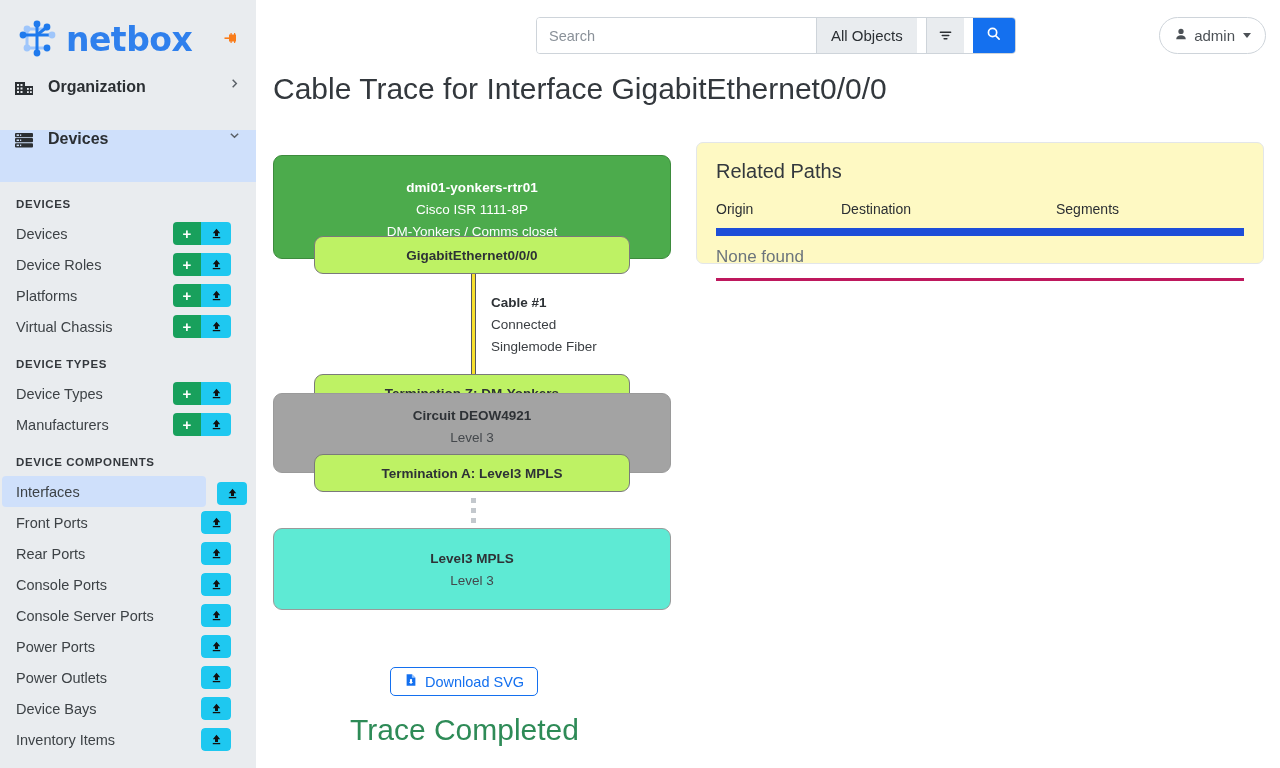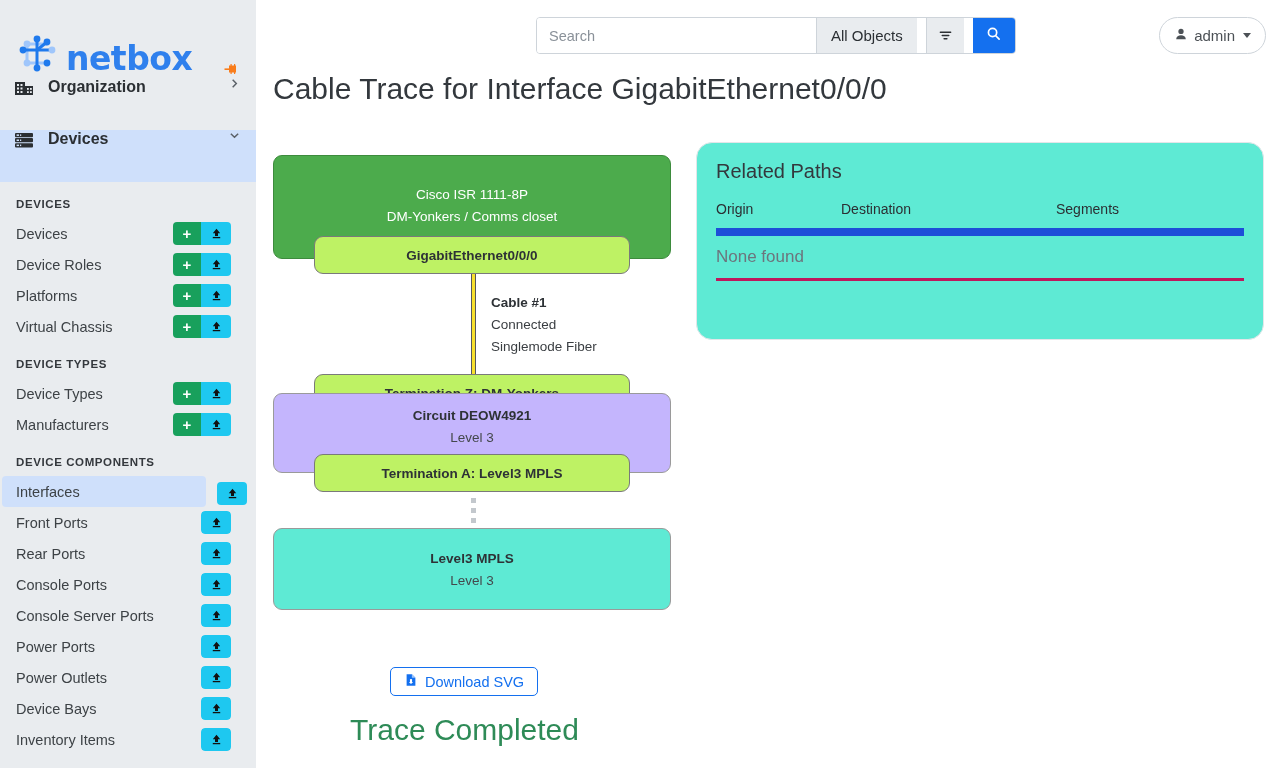--- a/index.html
+++ b/index.html
@@ -14,21 +14,21 @@
 
   
   #sidebar {
     position: absolute; left: 0; top: 0;
     width: 256px; height: 768px;
     background: #e9ecef;
     overflow: hidden;
   }
   .brand {
     height: 78px;
-    display: flex; align-items: flex-end;
+    display: flex; align-items: center;
     padding: 0 16px 0 14px;
   }
   .brand-logo { width: 48px; height: 48px; flex: 0 0 48px; }
   .brand-word {
     font-size: 33px; font-weight: bold; color: #2f80ed;
     letter-spacing: -0.5px; margin-left: 4px;
     font-family: "DejaVu Sans", sans-serif;
   }
   .brand-pin { margin-left: auto; width: 16px; height: 16px; }
 
@@ -151,21 +151,21 @@
   .nd-sub { font-size: 13.5px; margin-top: 7px; }
 
   .node-term {
     width: 316px; height: 38px;
     background: #bef264; border-color: #7a7a7a;
     display: flex; align-items: center; justify-content: center;
     font-size: 13.5px; font-weight: bold; color: #2e3236;
   }
   .node-circuit {
     width: 398px; height: 80px;
-    background: #c4b5fd; border-color: #9a9a9a;
+    background: #a3a3a3; border-color: #9a9a9a;
     padding-top: 14px;
   }
   .nc-title { font-size: 13.5px; font-weight: bold; color: #2e3236; }
   .nc-sub { font-size: 13.5px; color: #44484c; margin-top: 7px; }
 
   .node-provider {
     width: 398px; height: 82px;
     background: #5eead4; border-color: #9a9a9a;
     padding-top: 22px;
   }
@@ -199,22 +199,22 @@
   }
   .trace-done {
     position: absolute; left: 94px; top: 643px;
     font-size: 30px; color: #2e8b57; font-weight: normal;
     white-space: nowrap;
   }
 
   
   #related {
     position: absolute; left: 440px; top: 72px;
-    width: 568px; height: 198px;
-    background: #5eead4; border: 1px solid #e3e6e9; border-radius: 16px;
+    width: 568px; height: 122px;
+    background: #fef9c3; border: 1px solid #e3e6e9; border-radius: 7px;
   }
   .card-title {
     padding: 17px 19px 0 19px;
     font-size: 20px; color: #33383d;
   }
   table.rp { width: calc(100% - 38px); margin: 18px 19px 0 19px; border-collapse: collapse; }
   table.rp th {
     text-align: left; font-size: 14px; font-weight: normal; color: #2b2f33;
     padding: 0 0 11px 0; border-bottom: 8px solid #1d4ed8;
   }
@@ -523,20 +523,21 @@
   </div>
 </div>
 
 <div id="main">
 
   <div class="page-title">Cable Trace for Interface GigabitEthernet0/0/0</div>
 
   <div id="trace">
 
     <div class="node node-device">
+      <div class="nd-title">dmi01-yonkers-rtr01</div>
       <div class="nd-sub">Cisco ISR 1111-8P</div>
       <div class="nd-sub">DM-Yonkers / Comms closet</div>
     </div>
 
     <div class="node node-term" style="margin:-23px 0 0 41px;">
       <span>GigabitEthernet0/0/0</span>
     </div>
 
     <div class="cable-block">
       <div class="cable-line"></div>

